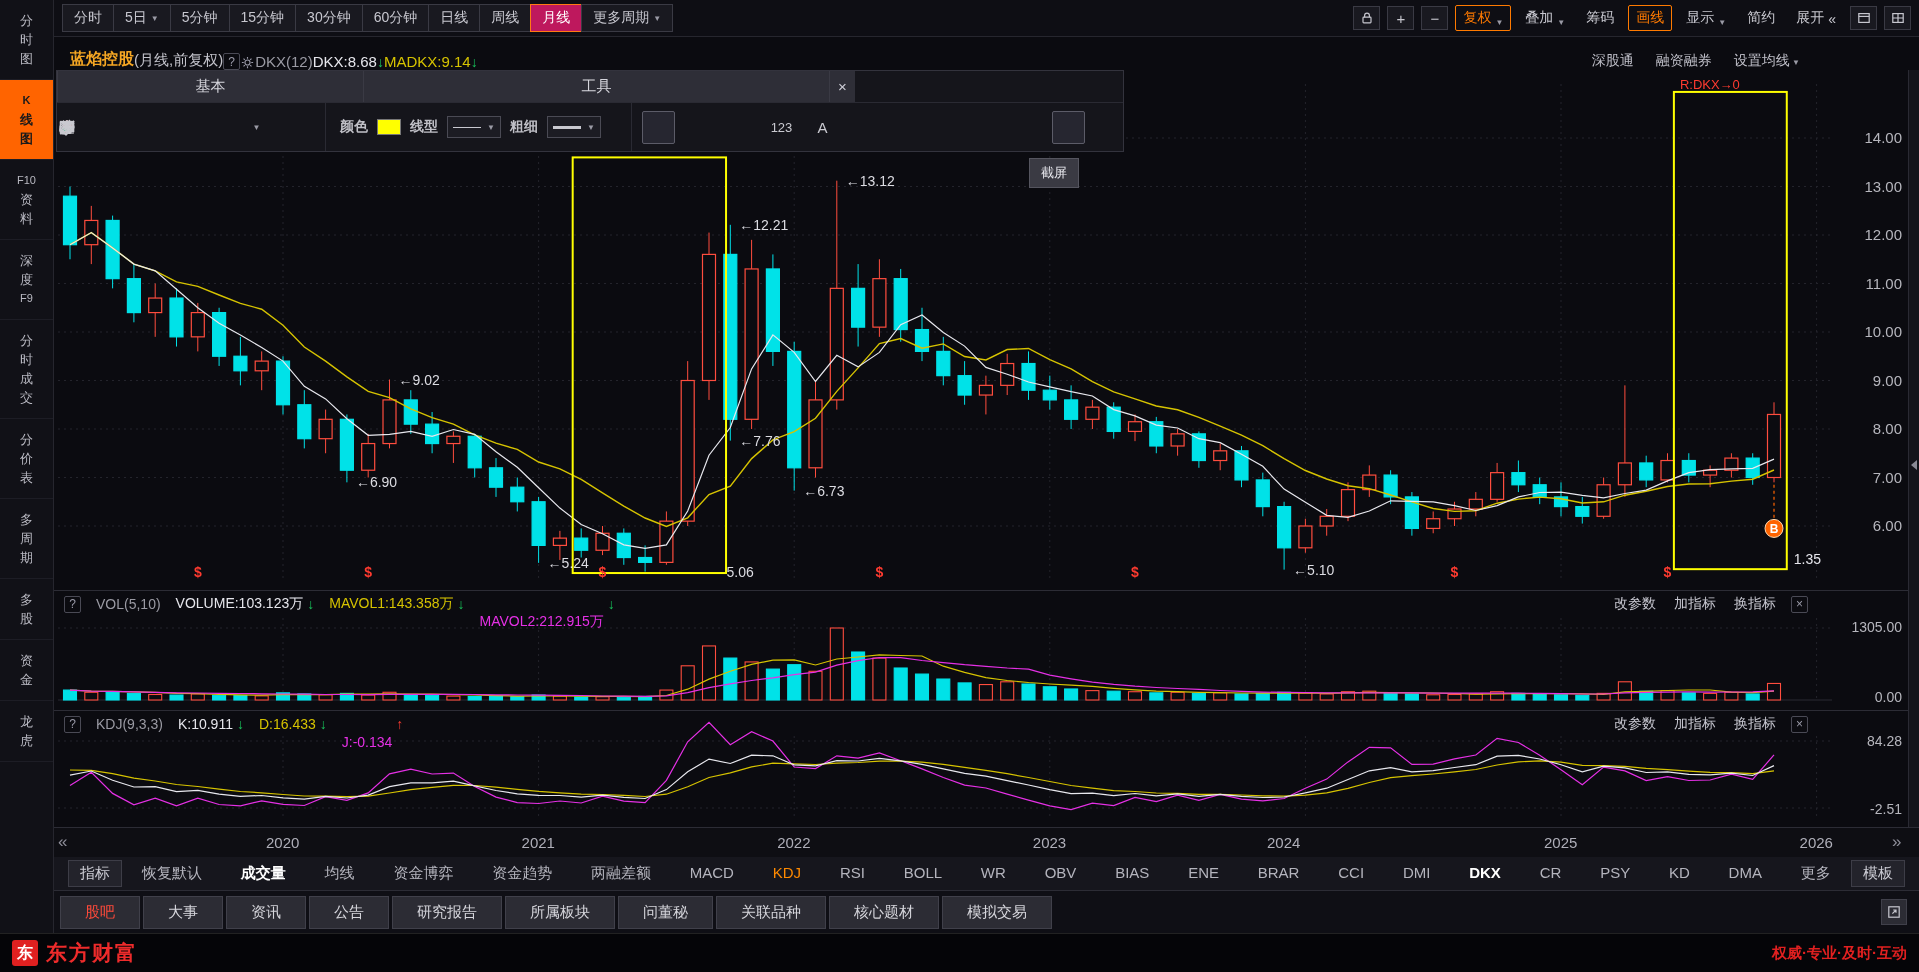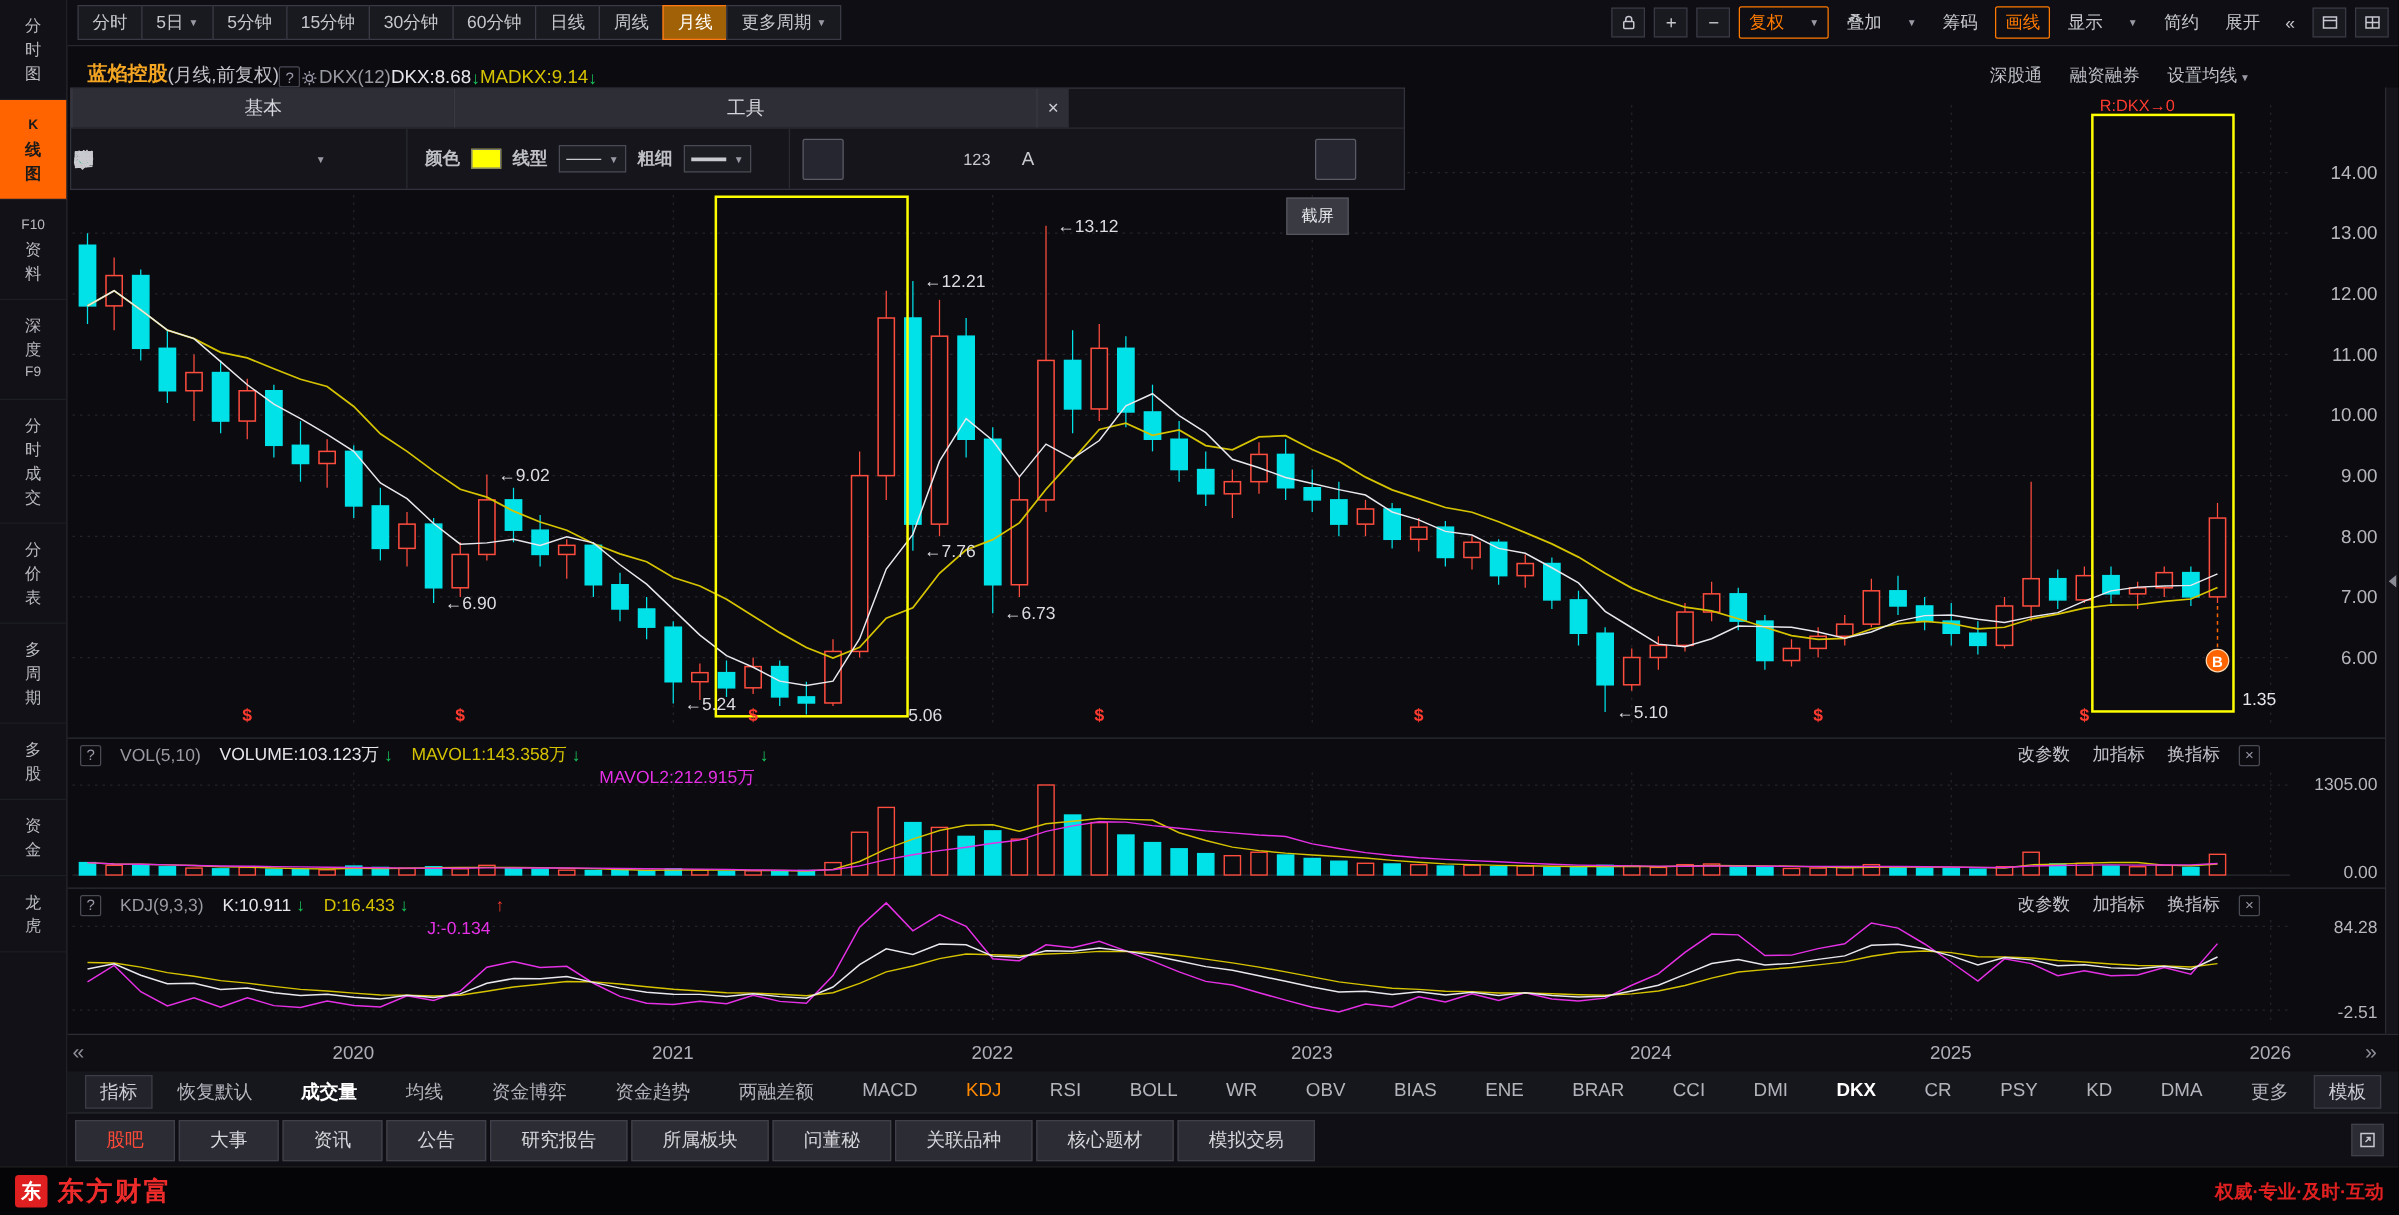--- a/index.html
+++ b/index.html
@@ -9,24 +9,24 @@
   #sidebar{position:absolute;left:0;top:0;width:54px;height:933px;background:#111117;border-right:1px solid #26262e;box-sizing:border-box;}
   .sb-item{display:flex;flex-direction:column;align-items:center;gap:4px;padding:13px 0;border-bottom:1px solid #1d1d25;color:#b9b9c2;font-size:13px;line-height:15px;cursor:pointer;}
   .sb-item.active{background:#ff6400;color:#1a1a1a;font-weight:bold;}
   .sb-seg{display:block;}
   .sb-seg.ascii{font-size:11px;}
   
   #topbar{position:absolute;left:54px;top:0;width:1865px;height:37px;display:flex;align-items:center;background:#0e0e14;border-bottom:1px solid #26262e;box-sizing:border-box;padding:0 8px;}
   #periods{display:flex;align-items:center;}
   .pbtn{border:1px solid #3a3a44;background:#191920;color:#c7c7cf;font-size:14px;padding:4px 11px;margin-left:-1px;display:flex;align-items:center;gap:4px;cursor:pointer;white-space:nowrap;}
   .pbtn:first-child{margin-left:0;}
-  .pbtn.active{background:#a16207;border-color:#ff7a14;color:#fff;}
+  .pbtn.active{background:#be185d;border-color:#ff7a14;color:#fff;}
   .caret{font-size:8px;color:#9a9aa5;}
   .tb-right{margin-left:auto;display:flex;align-items:center;gap:7px;}
-  .tbtn{display:flex;align-items:center;gap:20px;color:#c7c7cf;font-size:14px;padding:3px 7px;cursor:pointer;white-space:nowrap;}
+  .tbtn{display:flex;align-items:flex-end;gap:4px;color:#c7c7cf;font-size:14px;padding:3px 7px;cursor:pointer;white-space:nowrap;}
   .tbtn.orange{color:#ff7a00;border:1px solid #ff7a00;border-radius:2px;}
   .icon-btn{width:27px;height:24px;border:1px solid #3a3a44;background:#191920;display:flex;align-items:center;justify-content:center;color:#c7c7cf;font-size:15px;cursor:pointer;box-sizing:border-box;}
   .icon-btn svg{display:block;}
   
   #titlebar{position:absolute;left:60px;top:37px;width:1865px;height:33px;display:flex;align-items:flex-end;gap:0;padding:0 10px;box-sizing:border-box;font-size:15px;}
   .stock-name{color:#f5a623;font-weight:bold;font-size:16px;cursor:pointer;}
   .mode{color:#c2c2ca;}
   .qbox,.xbox{width:17px;height:17px;border:1px solid #4a4a55;color:#9a9aa8;display:flex;align-items:center;justify-content:center;font-size:12px;border-radius:2px;cursor:pointer;box-sizing:border-box;}
   .gray{color:#9a9aa3;}
   .white{color:#e6e6ec;}
@@ -731,21 +731,21 @@
       </div>
   </div>
 
   <div id="xaxis">
     <span class="scrollbtn" id="scroll-left" style="left:4px">«</span>
     <span class="scrollbtn" style="left:1838px">»</span>
   <span class="yearlbl" style="left: 212px;">2020</span>
       <span class="yearlbl" style="left: 467.6px;">2021</span>
       <span class="yearlbl" style="left: 723.2px;">2022</span>
       <span class="yearlbl" style="left: 978.8px;">2023</span>
-      <span class="yearlbl" style="left: 1250px;">2024</span>
+      <span class="yearlbl" style="left: 1213px;">2024</span>
       <span class="yearlbl" style="left: 1490px;">2025</span>
       <span class="yearlbl" style="left: 1745.6px;">2026</span>
     </div>
 
   <div id="indbar">
     <span class="indbox">指标</span>
     <div id="ind-items">
         <span class="ind">恢复默认</span>
         <span class="ind hl-white">成交量</span>
         <span class="ind">均线</span>

